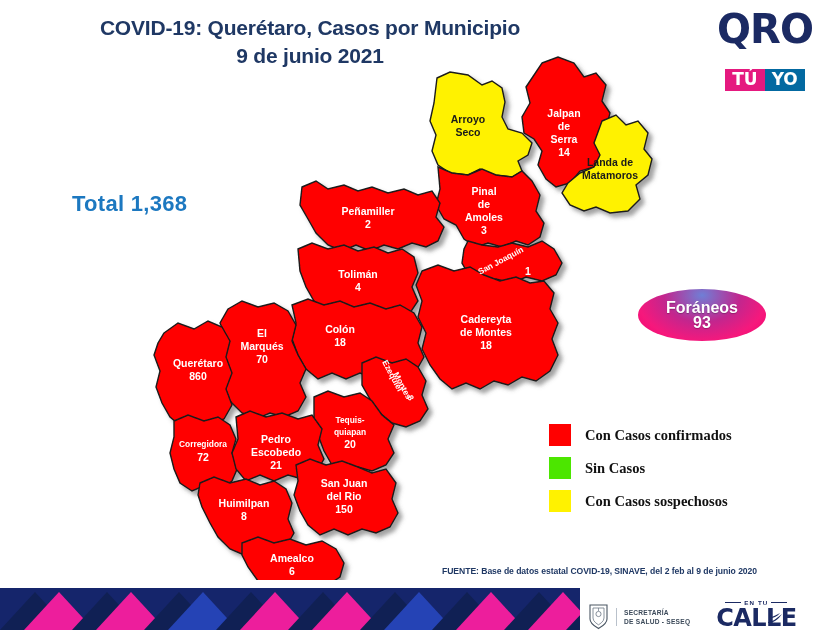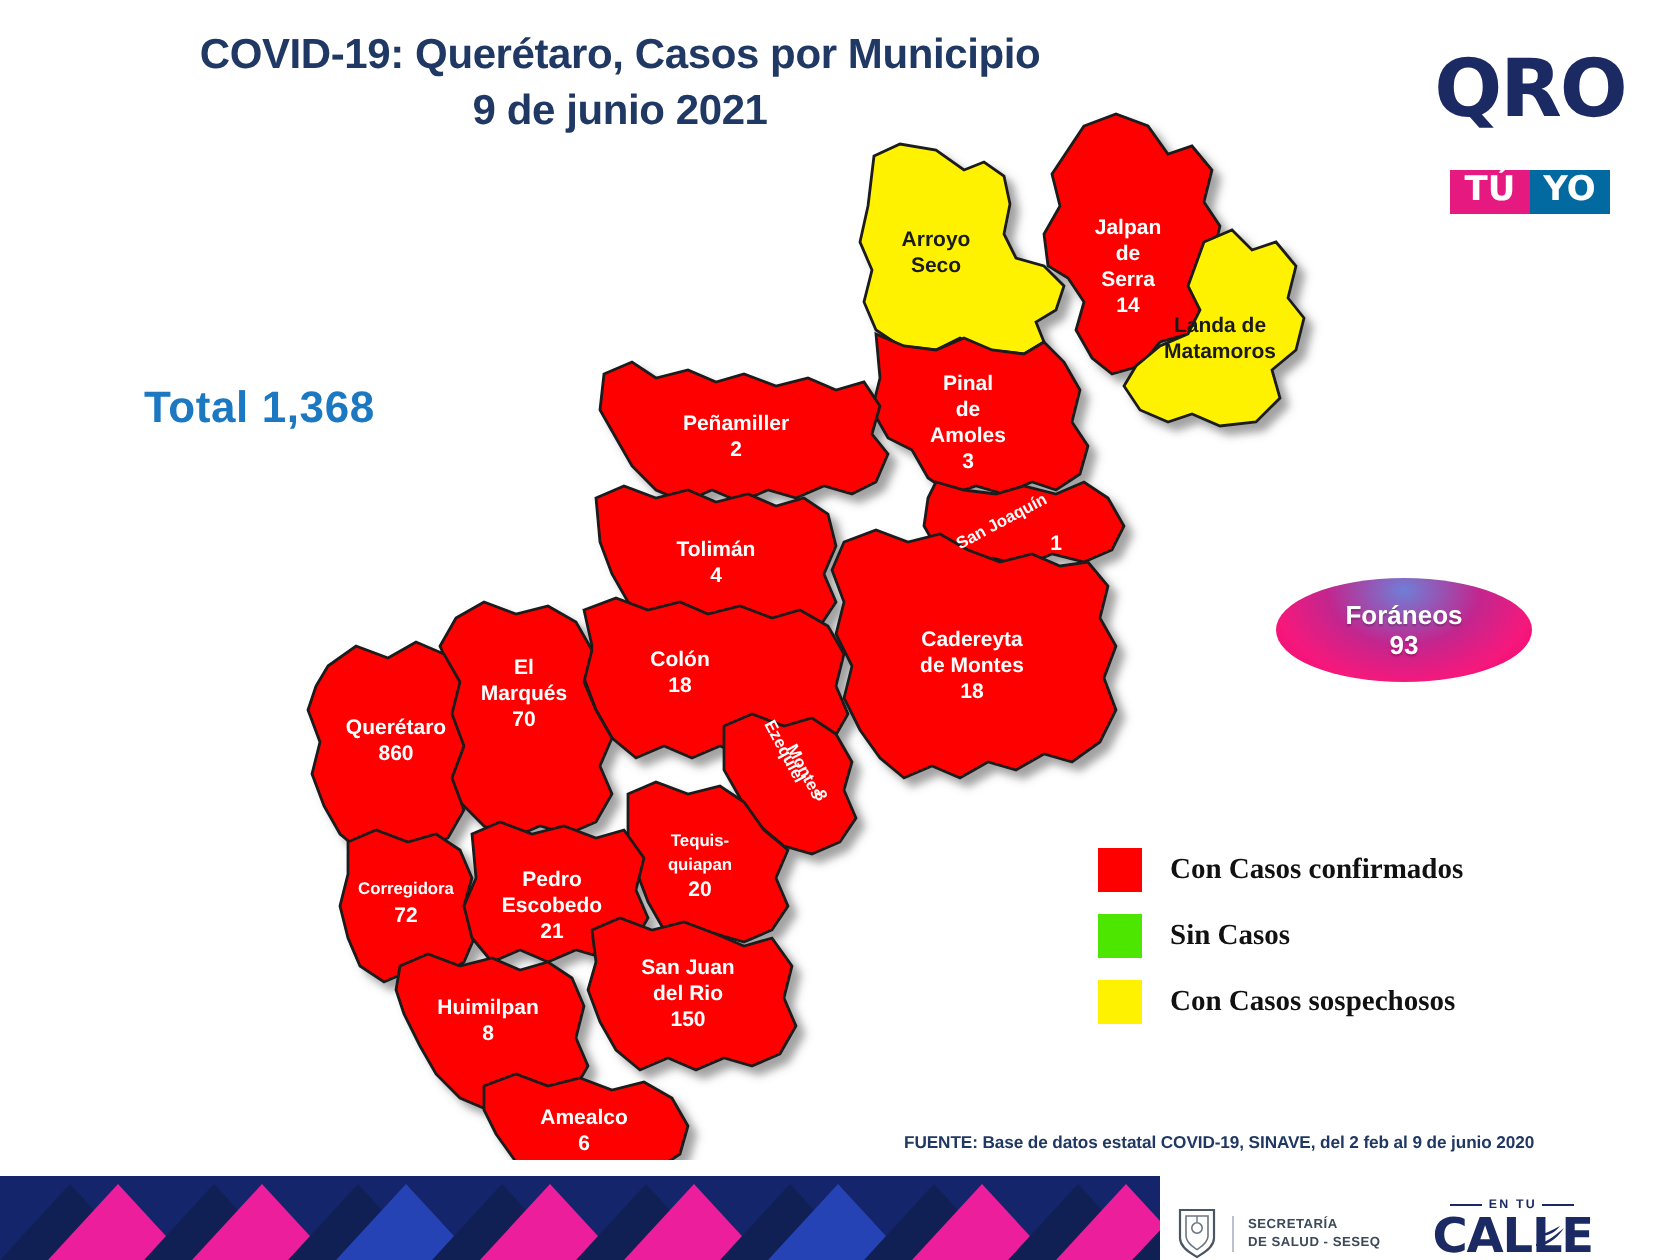--- a/index.html
+++ b/index.html
@@ -11,21 +11,21 @@
 
   
   #title-block{
     position:absolute;left:60px;top:14px;width:500px;text-align:center;
     color:#1f3864;font-weight:bold;font-size:21px;line-height:1.32;
     letter-spacing:-0.2px;
   }
   #title-line2{font-size:21px;}
 
   
-  #qro-logo{position:absolute;right:14px;top:24px;width:122px;height:72px;}
+  #qro-logo{position:absolute;right:14px;top:8px;width:122px;height:72px;}
   #qro-word{
     font-size:40px;font-weight:bold;color:#1b2a63;letter-spacing:-1px;
     line-height:42px;text-align:center;font-family:"DejaVu Sans",sans-serif;
   }
   #qro-sub{display:flex;justify-content:center;margin-top:19px;}
   .qro-chip{
     font-size:17px;font-weight:bold;color:#ffffff;padding:2px 7px 3px 7px;
     line-height:17px;font-family:"DejaVu Sans",sans-serif;
   }
   #qro-tu{background:#e5197f;}
@@ -36,21 +36,21 @@
     position:absolute;left:72px;top:191px;
     font-size:22px;font-weight:bold;color:#1c78c0;letter-spacing:.3px;
   }
 
   
   #foraneos{
     position:absolute;left:638px;top:289px;width:128px;height:52px;
     border-radius:50%;
     background:radial-gradient(ellipse at 50% 12%, #6f7fd6 0%, #c2268e 42%, #f6187c 72%, #f0006e 100%);
     display:flex;flex-direction:column;align-items:center;justify-content:center;
-    color:#ffffff;font-weight:bold;font-size:13px;line-height:15px;
+    color:#ffffff;font-weight:bold;font-size:16px;line-height:15px;
     text-shadow:0 1px 1px rgba(0,0,0,.25);
   }
 
   
   #map-wrap{position:absolute;left:150px;top:55px;width:545px;height:525px;}
   #map-svg{width:100%;height:100%;display:block;}
   .muni{stroke:#1a1a1a;stroke-width:1.4;}
   .muni-label{
     fill:#ffffff;font-family:"Liberation Sans",sans-serif;font-weight:bold;
     font-size:10.5px;text-anchor:middle;paint-order:stroke;
@@ -60,21 +60,21 @@
   .small-lbl{font-size:8.4px;}
 
   
   #legend{position:absolute;left:549px;top:424px;width:240px;}
   .legend-row{display:flex;align-items:center;margin-bottom:11px;font-family:Liberation Serif, serif;}
   .swatch{width:22px;height:22px;margin-right:14px;flex:0 0 auto;}
   .legend-text{font-size:14.5px;font-weight:bold;color:#111111;}
 
   
   #source{
-    position:absolute;left:452px;top:566px;width:375px;
+    position:absolute;left:442px;top:566px;width:375px;
     font-size:8.6px;font-weight:bold;color:#1f3864;letter-spacing:-.05px;
   }
 
   
   #footer{position:absolute;left:0;bottom:0;width:840px;height:42px;background:#ffffff;}
   #footer-pattern{position:absolute;left:0;bottom:0;width:600px;height:42px;overflow:hidden;background:#15256b;}
   #footer-pattern svg{display:block;}
   #footer-right{
     position:absolute;right:0;bottom:0;width:260px;height:42px;background:#ffffff;
     display:flex;align-items:flex-end;

